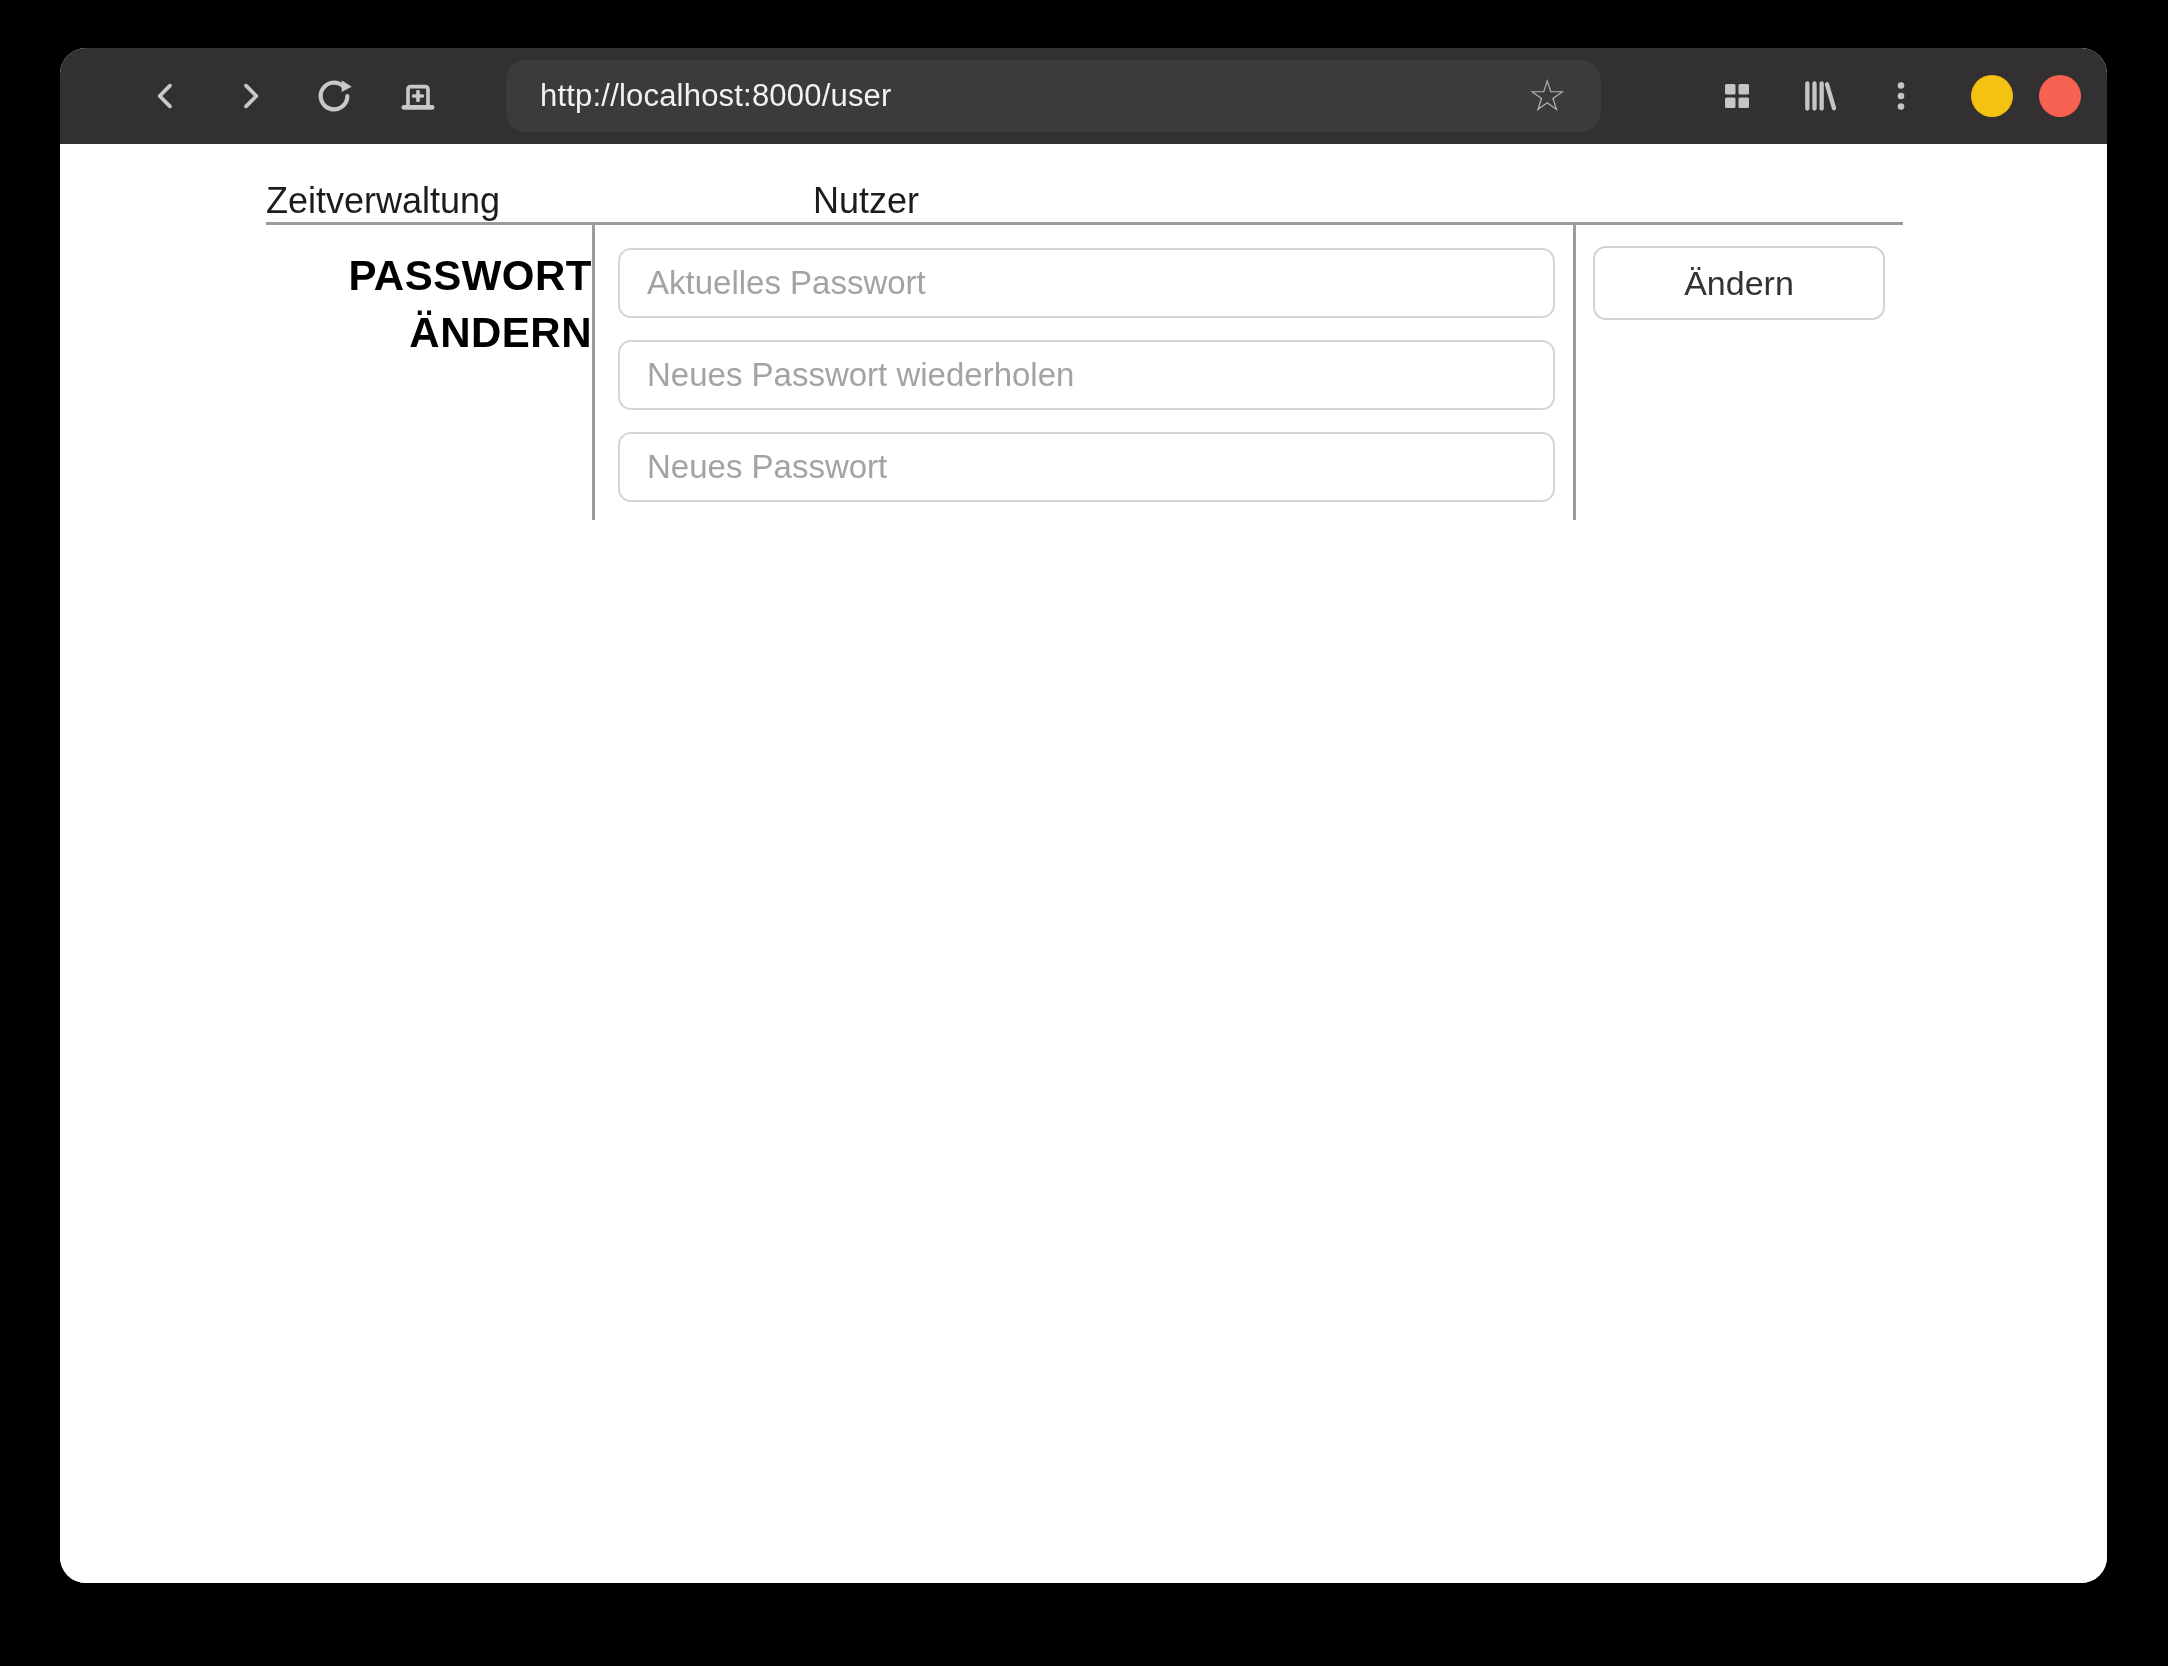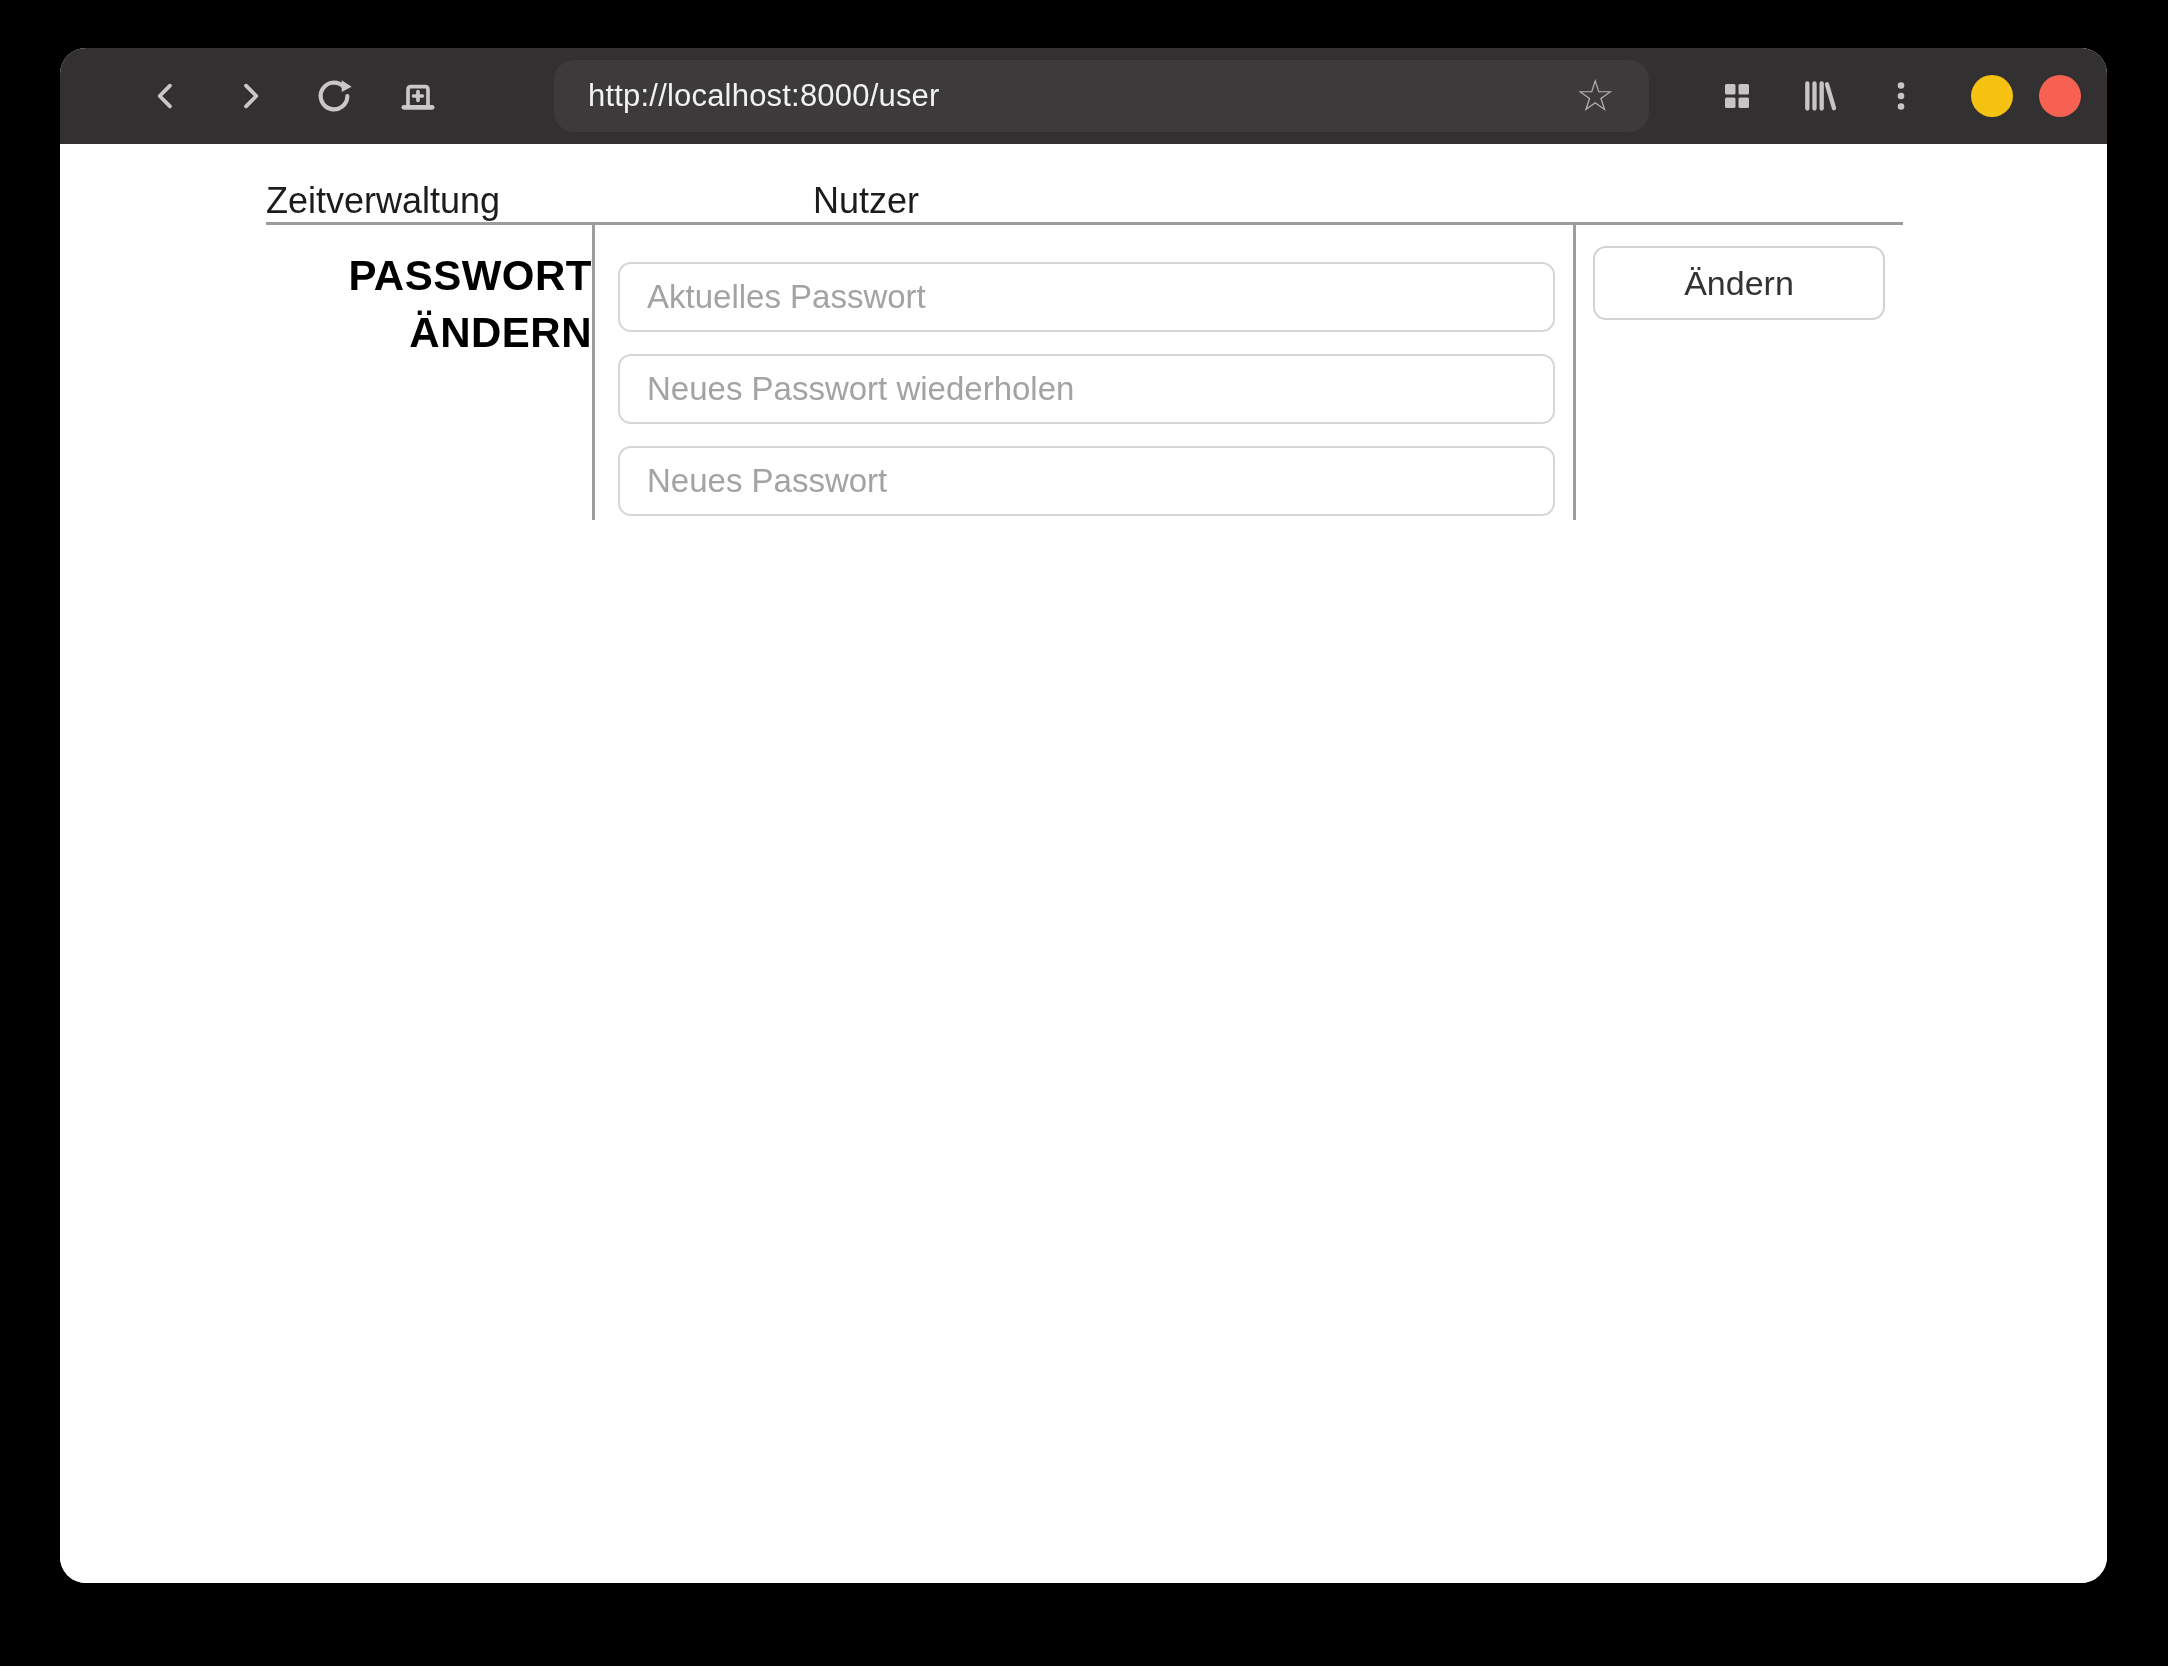--- a/index.html
+++ b/index.html
@@ -22,21 +22,21 @@
     position:relative;
   }
   
   .window{
     position:absolute;left:60px;top:48px;width:2047px;height:1535px;
     border-radius:26px;overflow:hidden;background:#fff;
   }
   
   .toolbar{
     height:96px;background:var(--toolbar-bg);
-    display:flex;align-items:center;position:relative;gap:48px;
+    display:flex;align-items:center;position:relative;
   }
   .tb-group{display:flex;align-items:center;gap:28px;padding-left:78px;}
   .tb-btn{
     width:56px;height:56px;display:flex;align-items:center;justify-content:center;
     border-radius:10px;cursor:pointer;flex:0 0 auto;
   }
   .tb-btn svg{display:block;}
   .urlbar{
     margin-left:60px;width:1095px;height:72px;border-radius:20px;
     background:var(--urlbar-bg);display:flex;align-items:center;
@@ -66,21 +66,21 @@
   .form-row{display:flex;border-top:3px solid var(--divider);height:295px;}
   .col-title{
     width:326px;box-sizing:border-box;padding-top:22px;text-align:right;
   }
   .form-title{
     font-size:42px;font-weight:700;line-height:57px;color:#000;letter-spacing:.5px;
   }
   .col-fields{
     width:984px;box-sizing:border-box;
     border-left:3px solid var(--divider);border-right:3px solid var(--divider);
-    padding:37px 18px 0 23px;
+    padding:23px 18px 0 23px;
   }
   .pw-input{
     display:block;width:100%;height:70px;box-sizing:border-box;
     border:2px solid var(--input-border);border-radius:13px;background:#fff;
     padding:0 27px;font-size:33px;color:#333;margin-bottom:22px;
     font-family:"Liberation Sans","DejaVu Sans",sans-serif;outline:none;
   }
   .pw-input::placeholder{color:var(--placeholder);opacity:1;}
   .col-action{width:327px;box-sizing:border-box;padding:21px 18px 0 17px;}
   .submit-btn{

